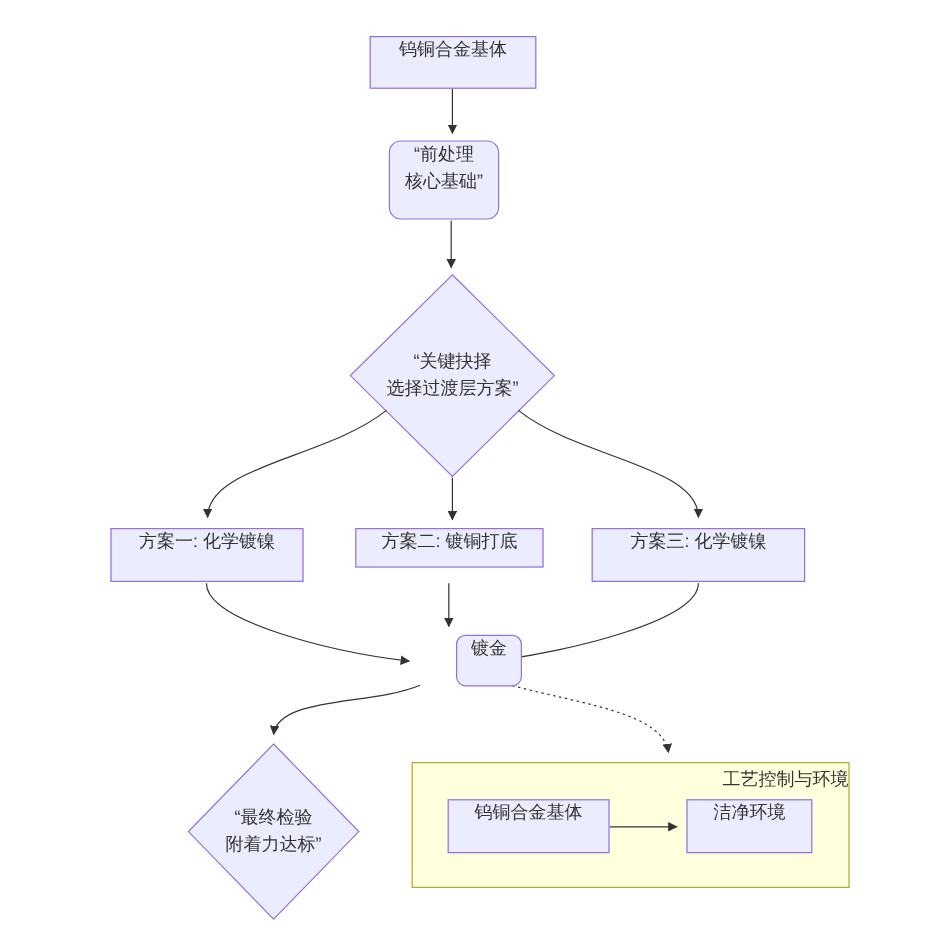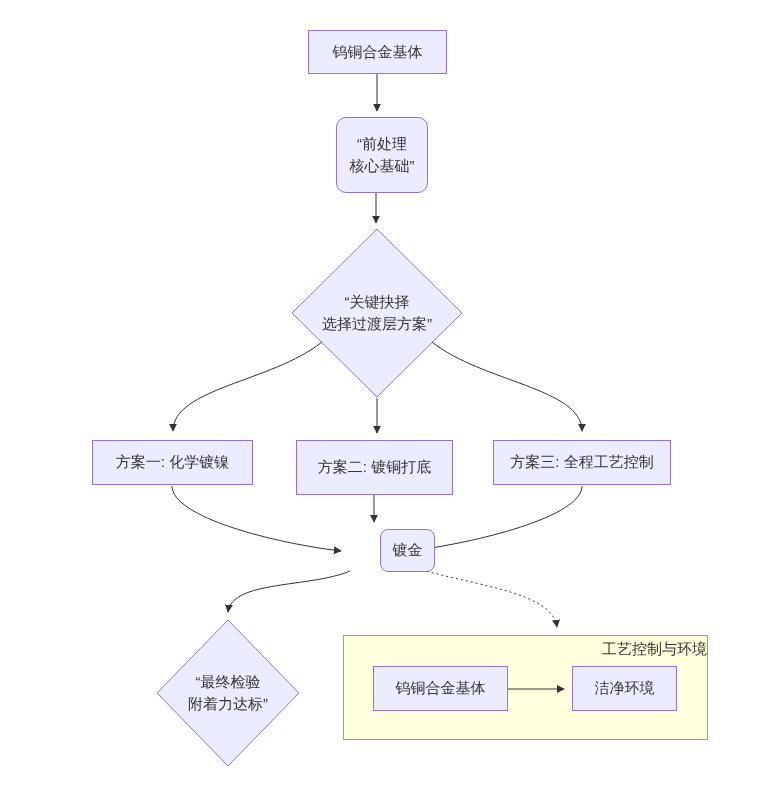--- a/index.html
+++ b/index.html
@@ -2,21 +2,21 @@
 <html style="--node-fill: #ECECFF; --node-border: #9370DB; --cluster-fill: #FFFFDE; --cluster-border: #AAAA33; --edge-color: #333333; --text-color: #333333;"><head>
 <meta charset="utf-8">
 <style>
   html,body{margin:0;padding:0;background:#ffffff;}
   #canvas{
     position:relative;width:774px;height:790px;background:#ffffff;
     font-family:"Liberation Sans",sans-serif;
     color:var(--text-color,#333333);font-size:15px;overflow:hidden;
   }
   .node{
-    position:absolute;display:flex;flex-direction:column;align-items:center;justify-content:center;
+    position:absolute;display:flex;flex-direction:column;align-items:center;justify-content:flex-start;
     text-align:center;box-sizing:border-box;z-index:3;line-height:1.5;
     background:var(--node-fill,#ECECFF);border:1px solid var(--node-border,#9370DB);
   }
   .node .line{display:block;}
   .rounded{border-radius:10px;}
   .rounded-sm{border-radius:8px;margin-left:32px;}
   .diamond-label{
     position:absolute;display:flex;flex-direction:column;align-items:center;justify-content:center;
     text-align:right;z-index:3;line-height:1.5;background:transparent;
   }
@@ -61,40 +61,40 @@
     <path class="edge" marker-end="url(#arrow)" d="M582,486 C582,517 475,543 410,551"></path>
     <path class="edge" marker-end="url(#arrow)" d="M350,571 C310,588 232,580 228,612"></path>
     <path class="edge dotted" marker-end="url(#arrow)" d="M403,564 C462,585 552,589 557,627"></path>
     <path class="edge" marker-end="url(#arrow)" d="M508,689 L564,689"></path>
   </svg>
 
   <div class="node" style="left:308px;top:30px;width:139px;height:44px">
     <span class="line">钨铜合金基体</span>
   </div>
 
-  <div class="node rounded" style="left:336px;top:117px;width:92px;height:76px">
+  <div class="node rounded" style="left:324px;top:117px;width:92px;height:66px">
     <span class="line">“前处理</span>
     <span class="line">核心基础”</span>
   </div>
 
   <div class="diamond-label" style="left:267px;top:285px;width:220px;height:56px">
     <span class="line">“关键抉择</span>
     <span class="line">选择过渡层方案”</span>
   </div>
 
   <div class="node" style="left:92px;top:440px;width:161px;height:45px">
     <span class="line">方案一: 化学镀镍</span>
   </div>
 
-  <div class="node" style="left:296px;top:440px;width:157px;height:55px">
+  <div class="node" style="left:296px;top:440px;width:157px;height:33px">
     <span class="line">方案二: 镀铜打底</span>
   </div>
 
   <div class="node" style="left:493px;top:440px;width:178px;height:45px">
-    <span class="line">方案三: 全程工艺控制</span>
+    <span class="line">方案三: 化学镀镍</span>
   </div>
 
   <div class="node rounded-sm" style="left:348px;top:529px;width:55px;height:43px">
     <span class="line">镀金</span>
   </div>
 
   <div class="diamond-label" style="left:128px;top:665px;width:200px;height:56px">
     <span class="line">“最终检验</span>
     <span class="line">附着力达标”</span>
   </div>

